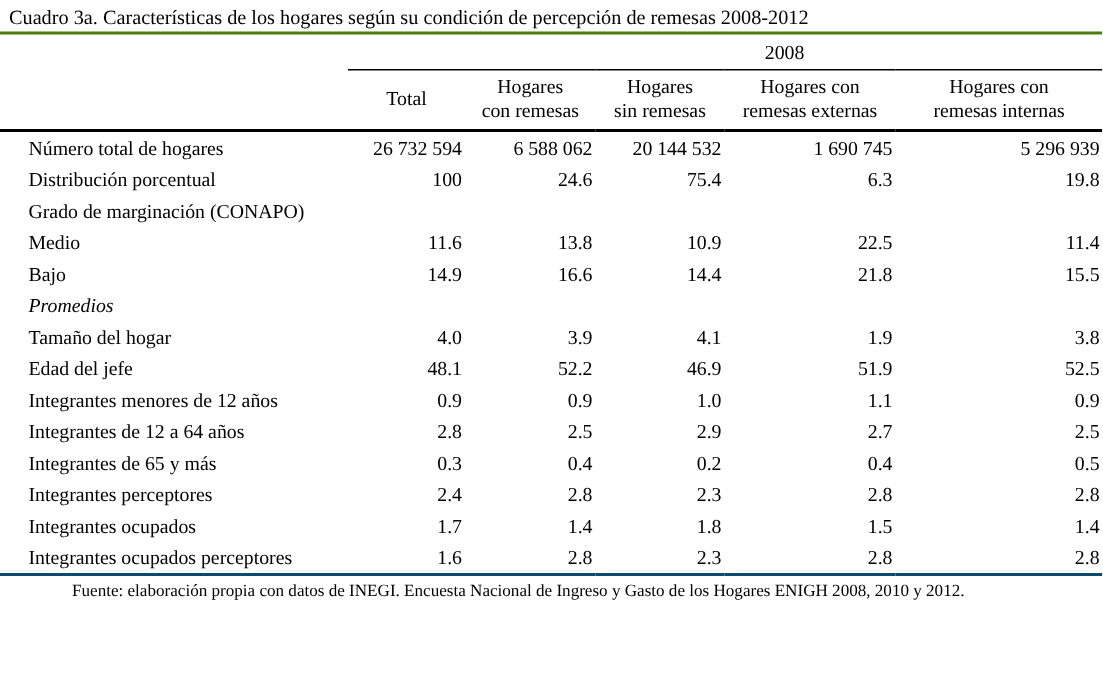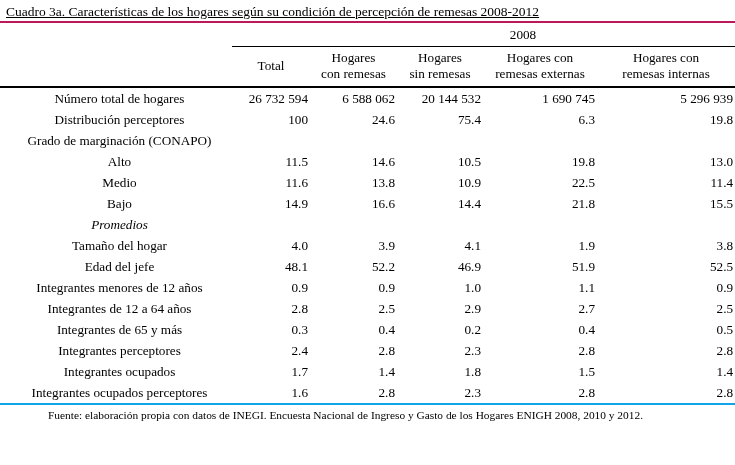--- a/index.html
+++ b/index.html
@@ -14,23 +14,22 @@
     background: #ffffff;
     color: #000000;
     font-family: "Liberation Serif", "DejaVu Serif", serif;
     overflow: hidden;
     box-sizing: border-box;
   }
   .title {
     font-size: 13.5px;
     line-height: 17px;
     padding: 3px 2px 1px 6px;
-    border-bottom: 2px solid #be185d;
+    border-bottom: 2px solid #4d7c0f;
     white-space: nowrap;
-    text-decoration: underline;
   }
   table.main {
     border-collapse: collapse;
     table-layout: fixed;
     width: 735px;
     margin: 0;
   }
   col.c-label  { width: 232px; }
   col.c-total  { width: 78px; }
   col.c-con    { width: 87px; }
@@ -59,32 +58,32 @@
   }
   tbody td {
     font-size: 13.2px;
     height: 21px;
     padding: 0;
     vertical-align: middle;
     white-space: nowrap;
     overflow: hidden;
   }
   tbody td.label {
-    text-align: center;
-    padding-left: 7px;
+    text-align: left;
+    padding-left: 19px;
   }
   tbody td.num {
     text-align: right;
     padding-right: 2px;
   }
   tbody td.italic {
     font-style: italic;
   }
   tbody tr.last td {
-    border-bottom: 2px solid #0ea5e9;
+    border-bottom: 2px solid #0c4a6e;
   }
   .source-note {
     font-size: 11.4px;
     line-height: 14px;
     padding: 3px 2px 0 5px;
     white-space: nowrap;
     margin-left: 43px;
   }
 </style>
 </head>
@@ -124,42 +123,34 @@
     <tbody>
         <tr>
           <td class="label">Número total de hogares</td>
           <td class="num">26 732 594</td>
           <td class="num">6 588 062</td>
           <td class="num">20 144 532</td>
           <td class="num">1 690 745</td>
           <td class="num">5 296 939</td>
         </tr>
         <tr>
-          <td class="label">Distribución perceptores</td>
+          <td class="label">Distribución porcentual</td>
           <td class="num">100</td>
           <td class="num">24.6</td>
           <td class="num">75.4</td>
           <td class="num">6.3</td>
           <td class="num">19.8</td>
         </tr>
         <tr>
           <td class="label">Grado de marginación (CONAPO)</td>
           <td class="num"></td>
           <td class="num"></td>
           <td class="num"></td>
           <td class="num"></td>
           <td class="num"></td>
-        </tr>
-        <tr>
-          <td class="label">Alto</td>
-          <td class="num">11.5</td>
-          <td class="num">14.6</td>
-          <td class="num">10.5</td>
-          <td class="num">19.8</td>
-          <td class="num">13.0</td>
         </tr>
         <tr>
           <td class="label">Medio</td>
           <td class="num">11.6</td>
           <td class="num">13.8</td>
           <td class="num">10.9</td>
           <td class="num">22.5</td>
           <td class="num">11.4</td>
         </tr>
         <tr>

